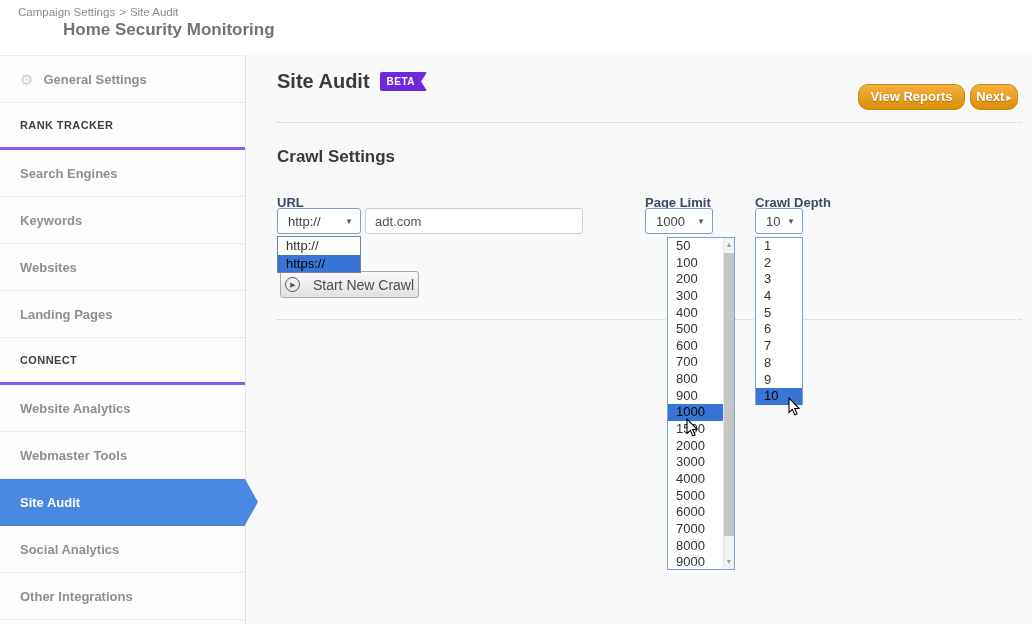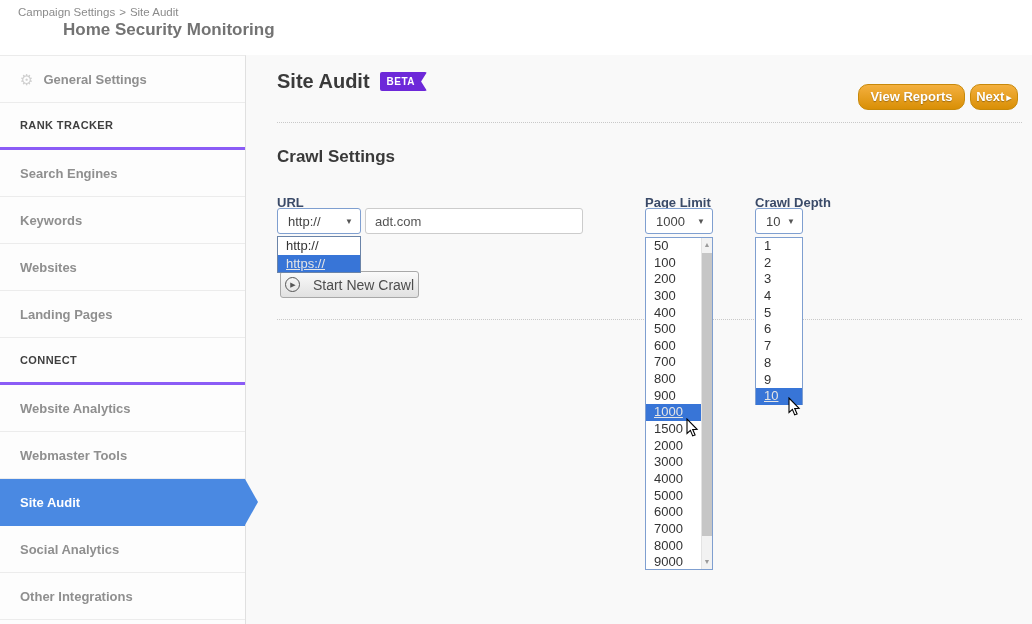--- a/index.html
+++ b/index.html
@@ -62,27 +62,27 @@
     background:linear-gradient(#fafafa,#e1e1e1); border:1px solid #a8a8a8; border-radius:3px;
     display:flex; align-items:center; justify-content:center; gap:13px; font-size:14px; color:#4d4d4d;
     cursor:pointer; z-index:2; }
   .start-btn .play { width:15px; height:15px; border:1.5px solid #555; border-radius:50%;
     display:flex; align-items:center; justify-content:center; font-size:7px; color:#555; padding-left:1px; }
 
   
   .drop-list { position:absolute; background:#fff; z-index:6; }
   .proto-list { left:31px; top:181px; width:84px; border:1px solid #6b84a8; }
   .proto-list .opt { height:17.5px; line-height:17.5px; font-size:13px; color:#333; padding-left:8px; cursor:pointer; }
-  .pl-list { left:399px; top:182px; width:68px; height:333px; border:1px solid #7f9fd0; z-index:5; }
+  .pl-list { left:421px; top:182px; width:68px; height:333px; border:1px solid #7f9fd0; z-index:5; }
   .pl-opts { position:absolute; left:0; top:0; right:11px; }
   .pl-list .opt, .cd-list .opt { height:16.65px; line-height:16.65px; font-size:13px; color:#333;
     padding-left:8px; cursor:pointer; white-space:nowrap; }
   .cd-list { left:509px; top:182px; width:48px; height:168px; border:1px solid #7f9fd0; z-index:5; }
   .cd-list .opt { height:16.7px; line-height:16.7px; }
-  .opt.selected { background:#3875d7; color:#e5e5e5;text-decoration:underline; }
+  .opt.selected { background:#3875d7; color:#000000; }
 
   
   .pl-scroll { position:absolute; right:0; top:0; width:11px; height:100%; background:#f2f2f2;
     border-left:1px solid #e3e3e3; }
   .pl-scroll .s-arrow { position:absolute; left:0; width:10px; height:14px; font-size:7px; color:#9a9a9a;
     text-align:center; line-height:14px; cursor:pointer; }
   .s-arrow.up { top:0; } .s-arrow.down { bottom:0; }
   .pl-thumb { position:absolute; left:0; top:15px; width:10px; height:283px; background:#c6c6c6; cursor:pointer; }
 
   .cursor { position:absolute; z-index:10; }

